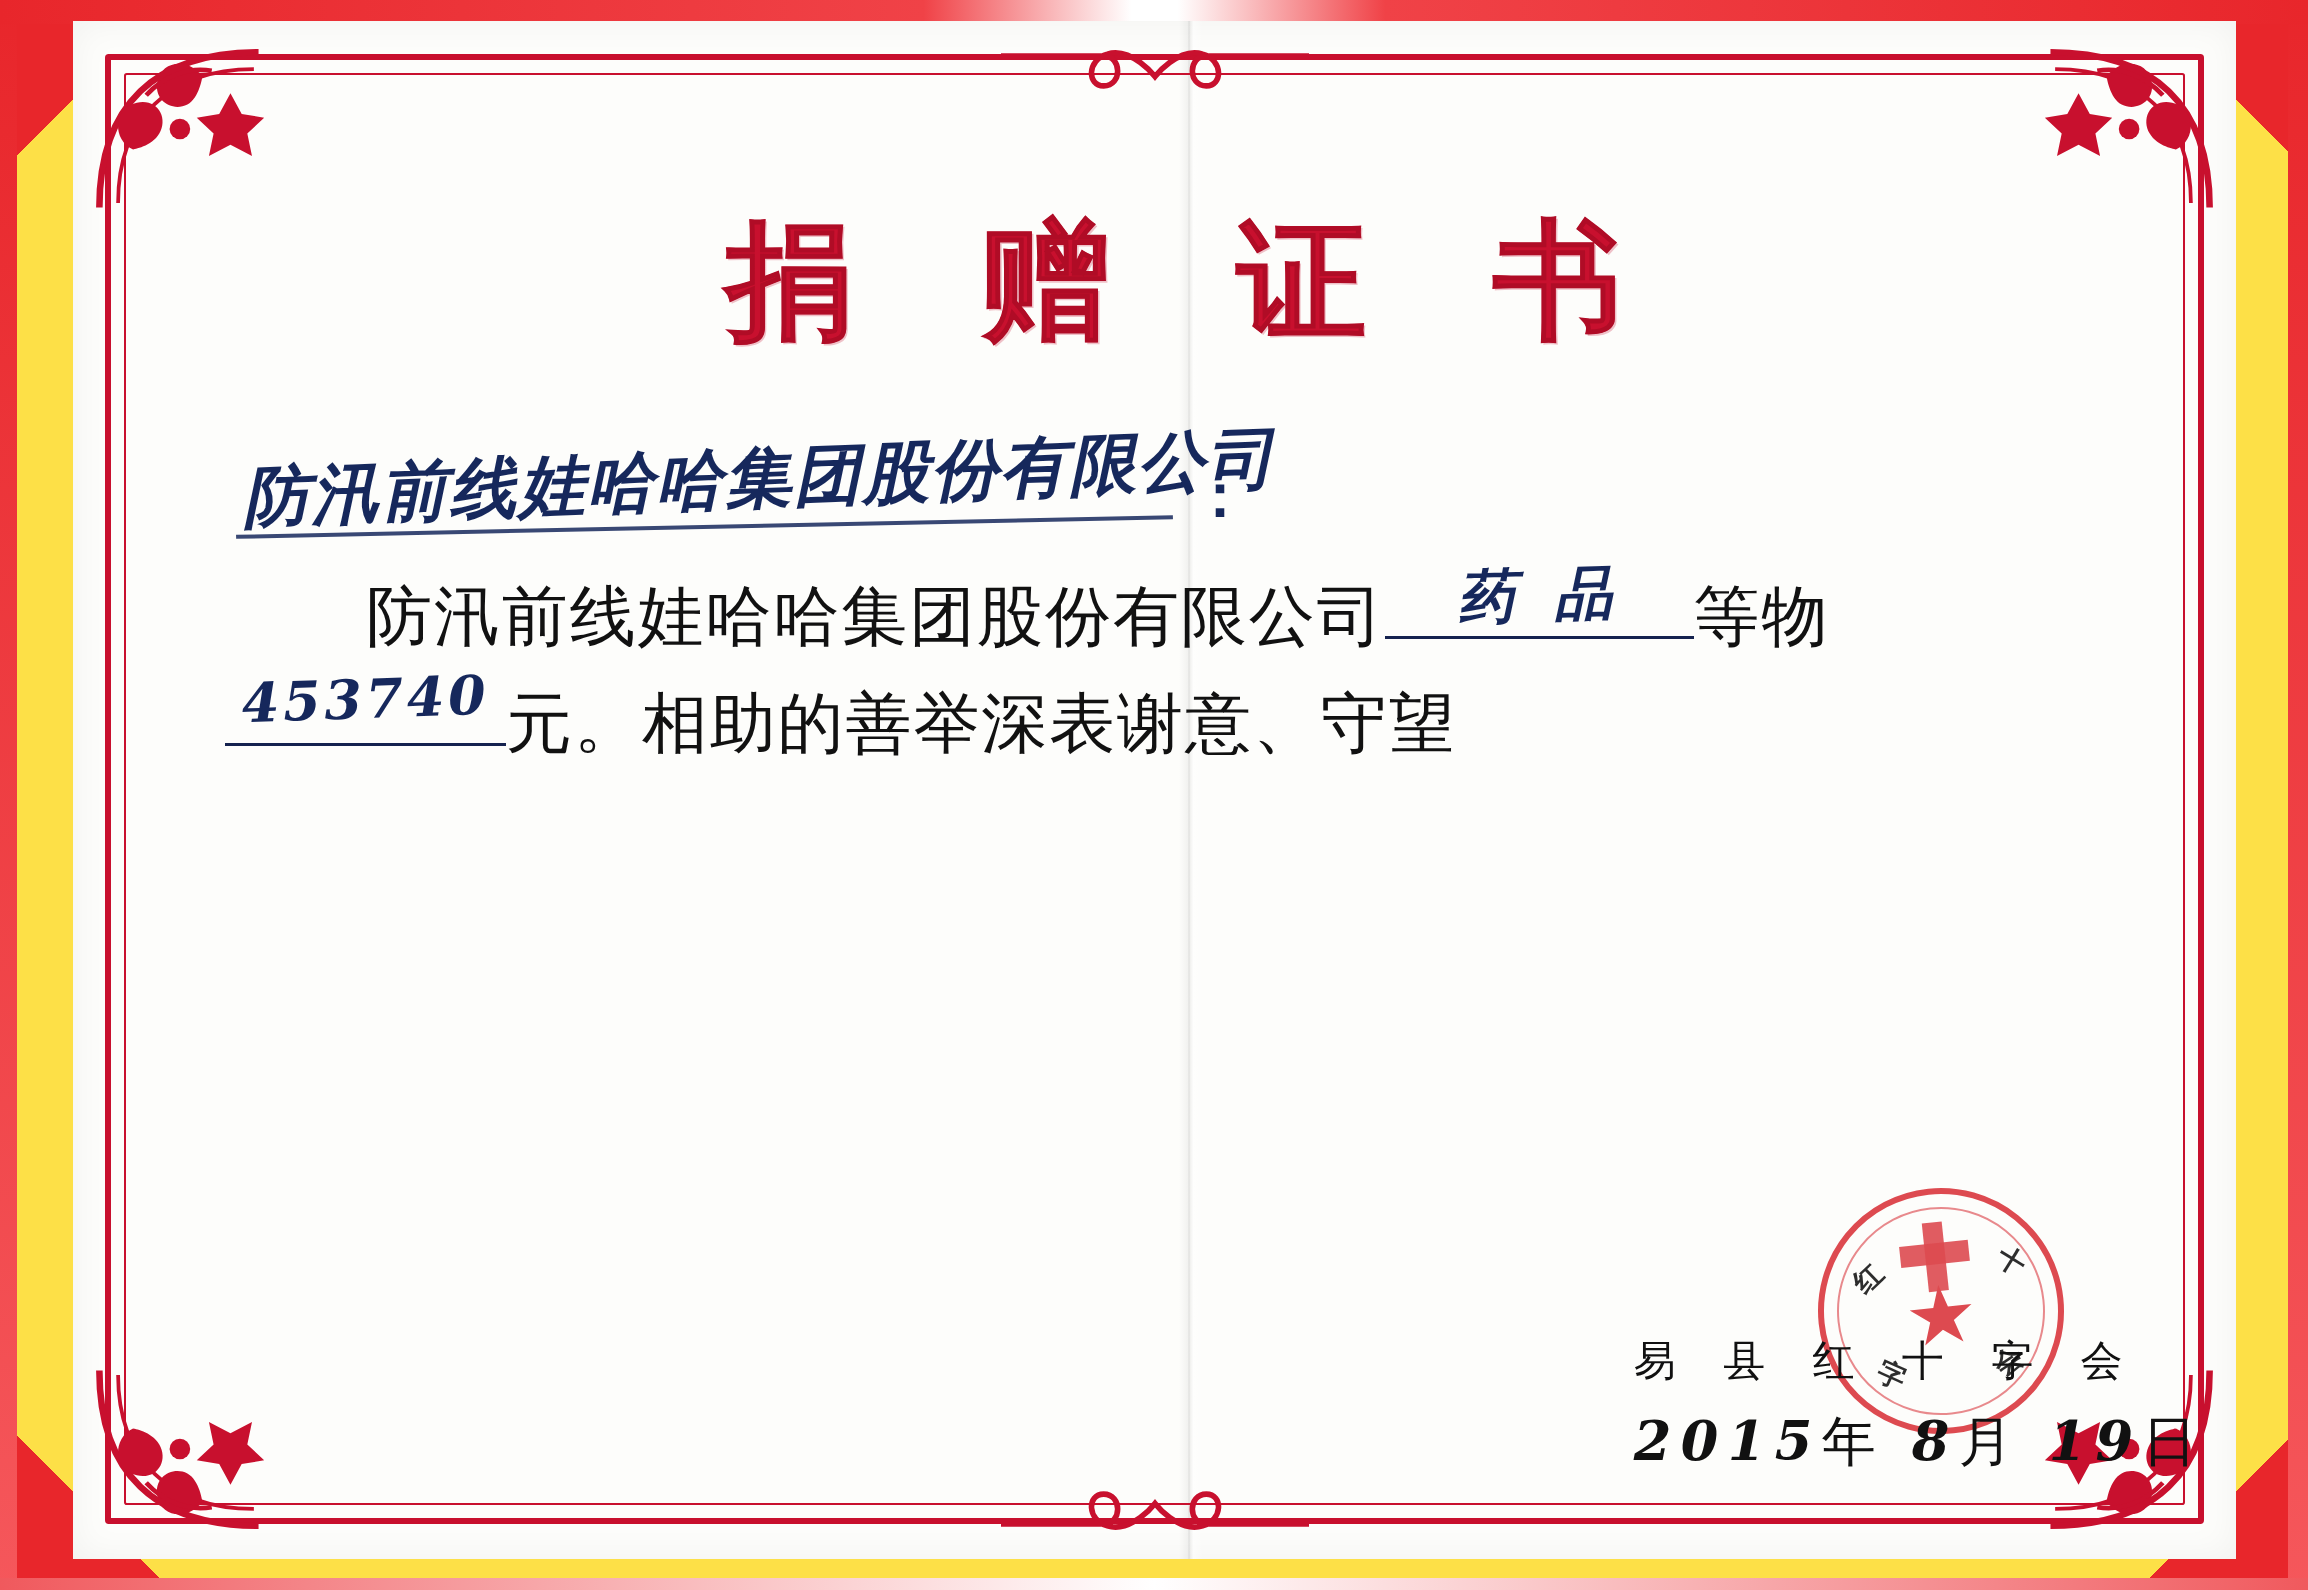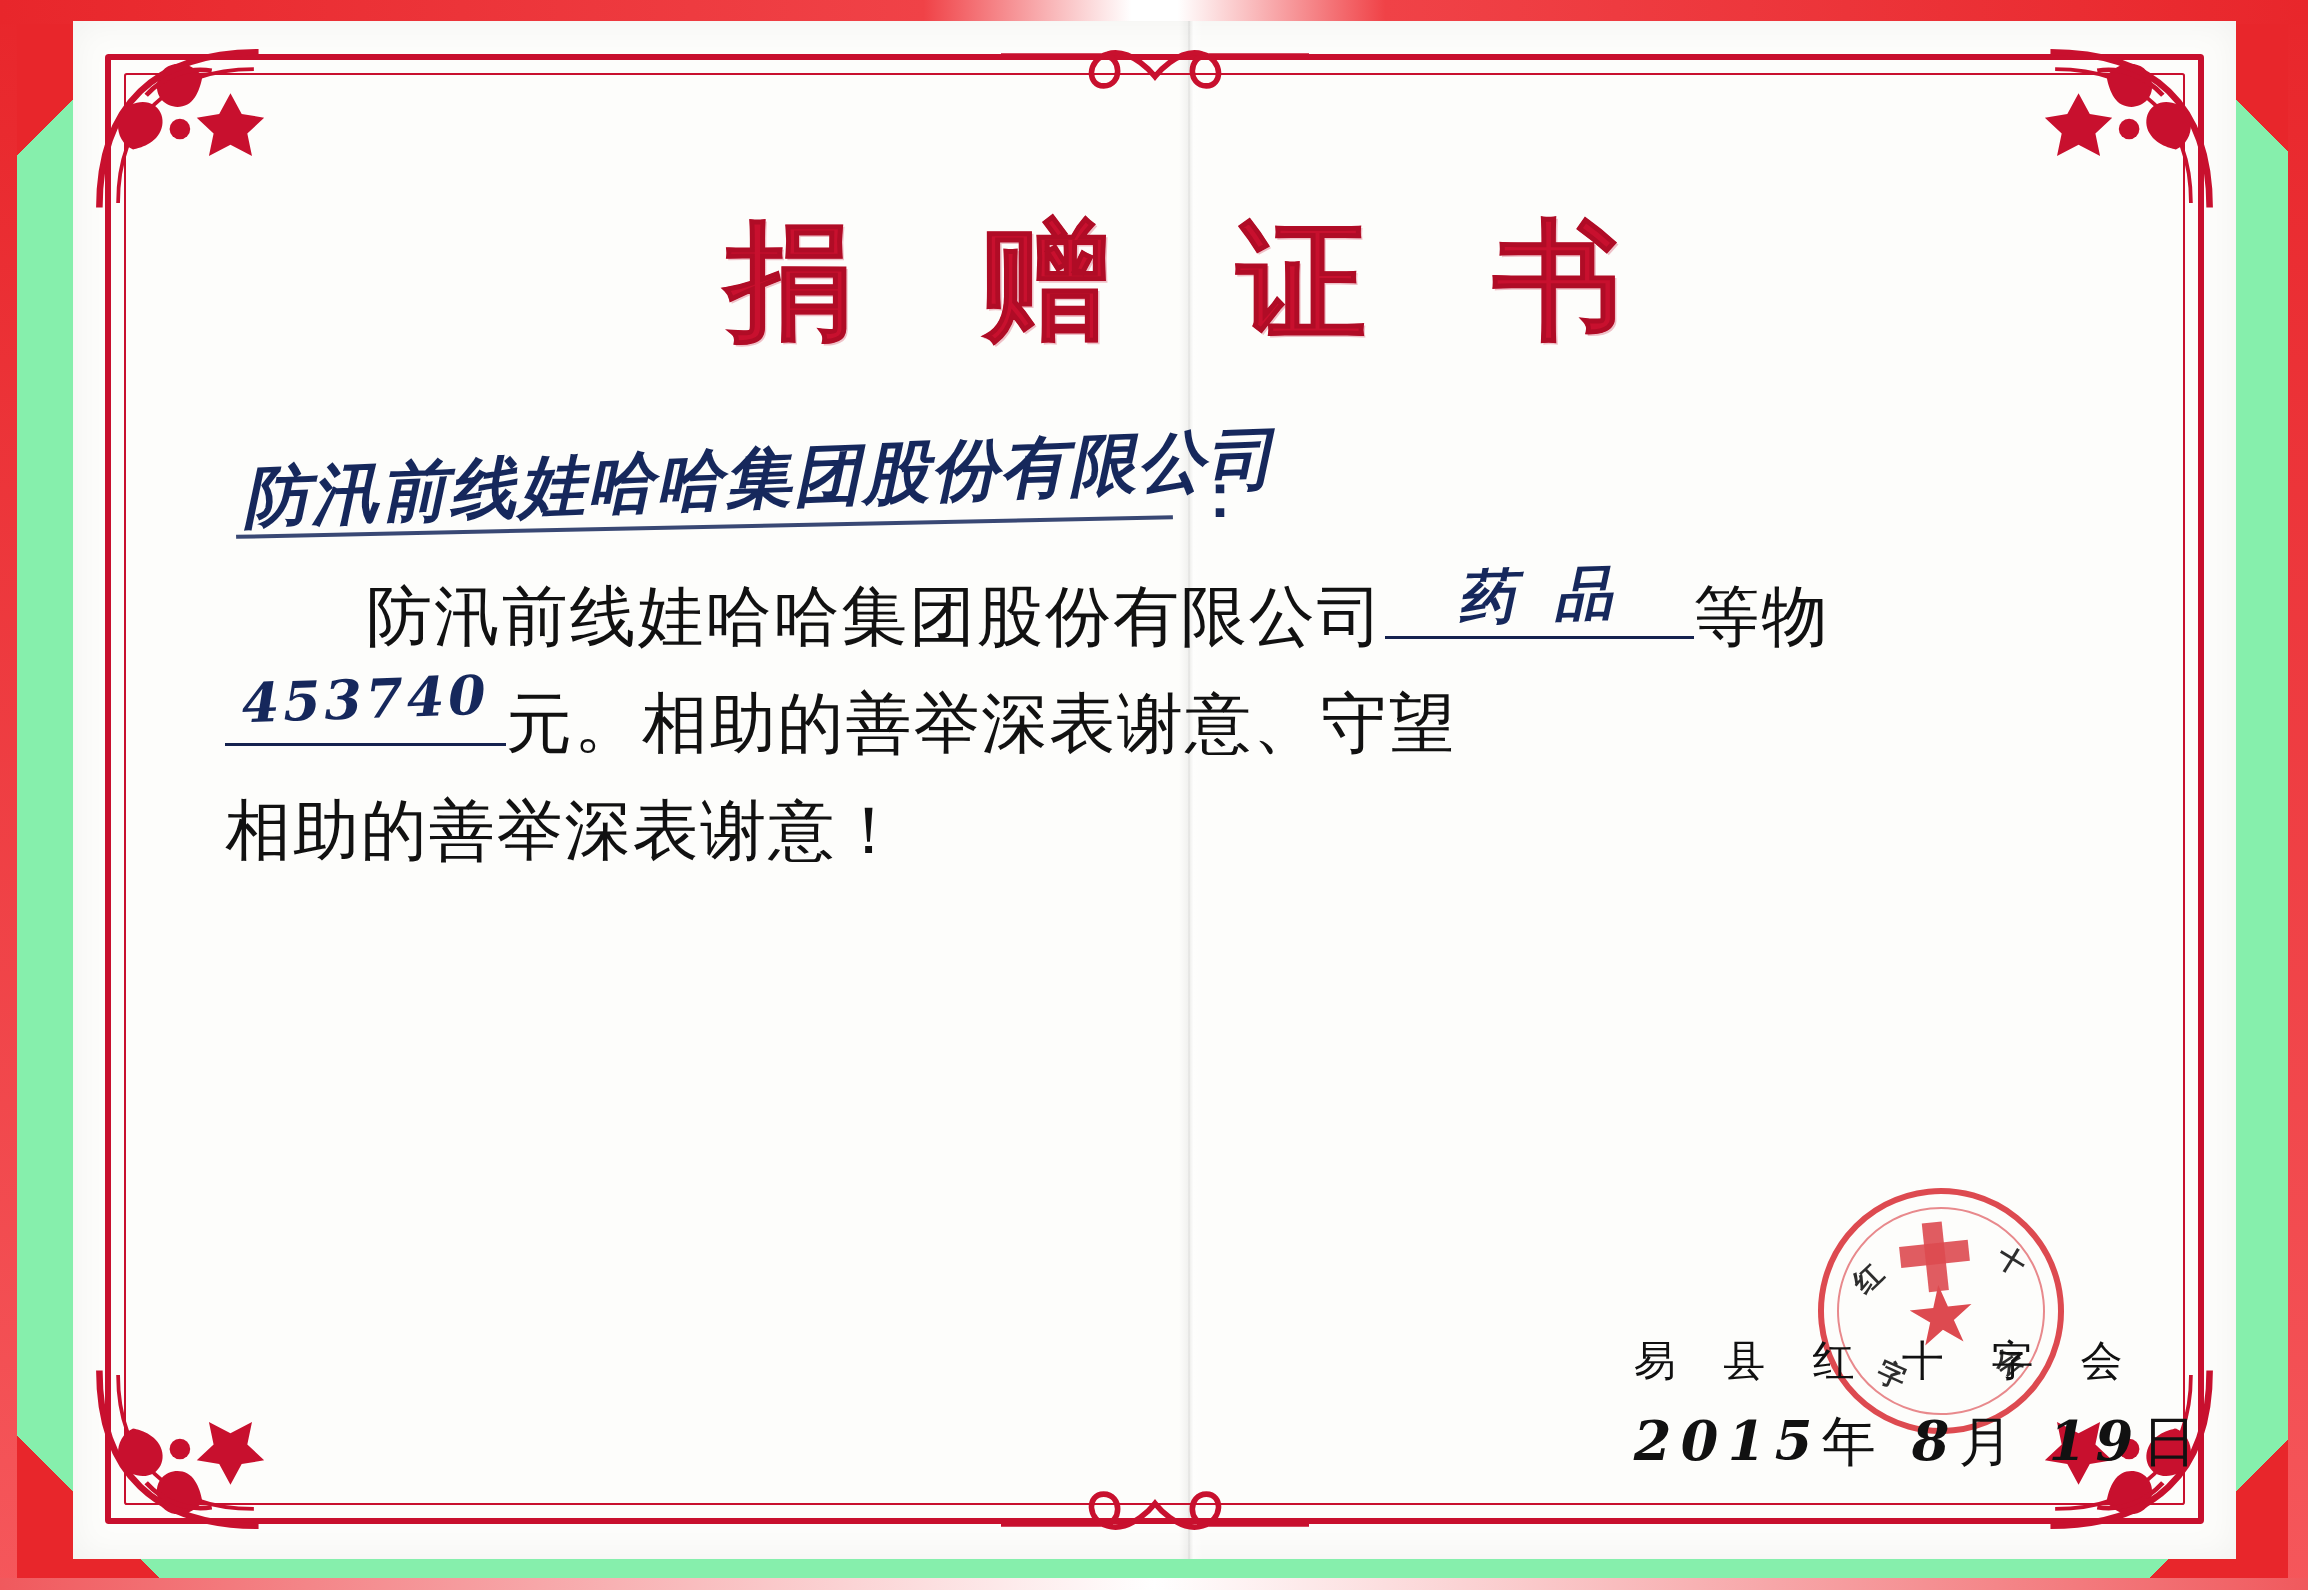--- a/index.html
+++ b/index.html
@@ -7,21 +7,21 @@
   body{
     width:2309px;height:1591px;
     background:#ffffff;
     font-family:"DejaVu Sans","Liberation Sans",sans-serif;
     overflow:hidden;
     position:relative;
   }
   
   .page{
     position:absolute;inset:0;
-    background:#86efac;
+    background:#fde047;
   }
   .ribbon-bg{
     position:absolute;inset:0;
     background:
       linear-gradient(135deg,#e8262b 0 122px, transparent 122px),
       linear-gradient(225deg,#e8262b 0 122px, transparent 122px),
       linear-gradient(45deg,#e8262b 0 122px, transparent 122px),
       linear-gradient(315deg,#e8262b 0 122px, transparent 122px);
     background-repeat:no-repeat;
     background-size:487px 487px,487px 487px,487px 487px,487px 487px;
@@ -271,21 +271,20 @@
 
     <div class="addressee">
       <div class="hand">防汛前线娃哈哈集团股份有限公司</div>
       <div class="rule"></div>
       <div class="colon">：</div>
     </div>
 
     <div class="para">
       <span class="indent"></span><span>防汛前线娃哈哈集团股份有限公司</span><span class="blank"><span class="fill">药 品</span></span><span>等物</span><br>
       <span class="blank amount"><span class="fill">453740</span></span><span>元。相助的善举深表谢意、守望</span><br>
-      <span>相助的善举深表谢意！</span>
     </div>
   </div>
 
   <div class="seal">
     <div class="inner-ring"></div>
     <div class="cross-v"></div>
     <div class="cross-h"></div>
     <div class="t1">红</div>
     <div class="t2">十</div>
     <div class="b1">字</div>

